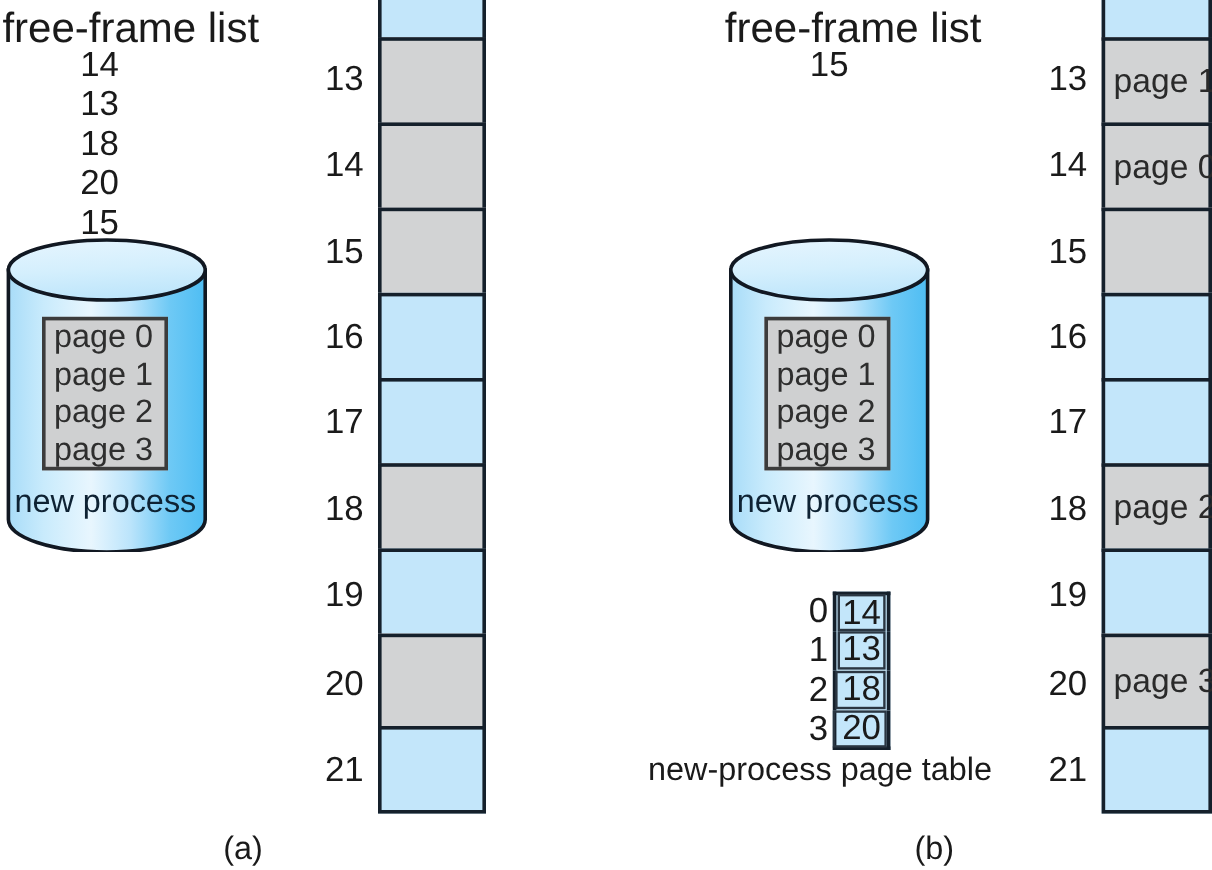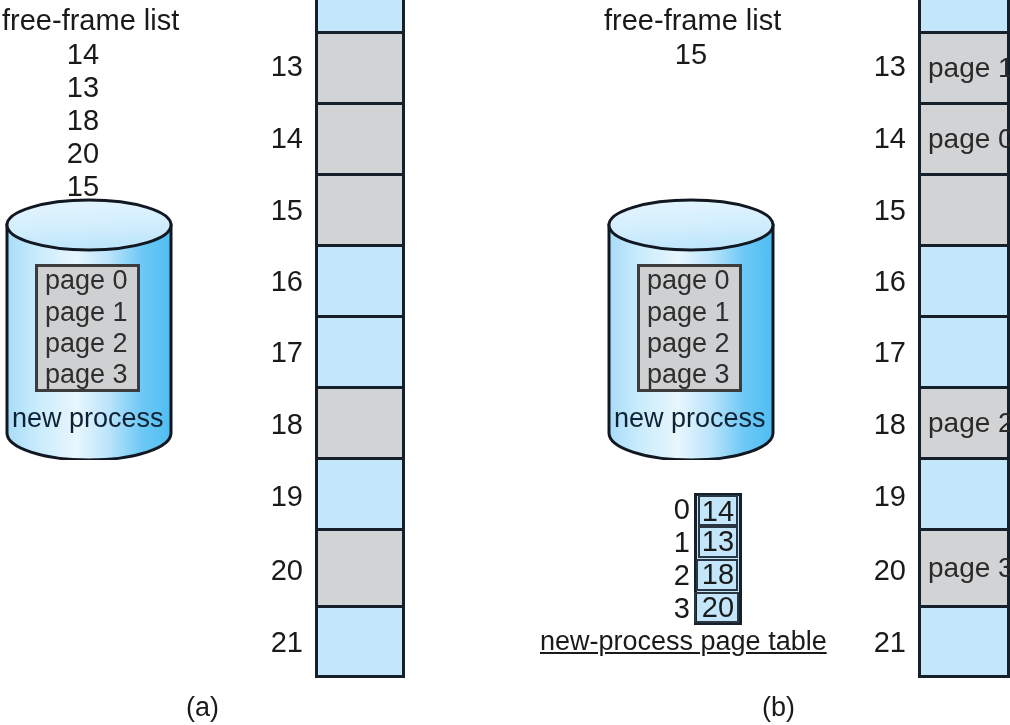--- a/index.html
+++ b/index.html
@@ -22,32 +22,31 @@
     height: 725px;
   }
 
   
   .txt {
     position: absolute;
     white-space: nowrap;
     line-height: 1;
   }
   .ff-title {
-    font-size: 29px;
+    font-size: 35px;
   }
   .ff-num {
     font-size: 29px;
     text-align: center;
   }
   .panel-label {
     font-size: 27px;
   }
   .caption {
     font-size: 27px;
-    text-decoration: underline;
   }
 
   
   .memcol {
     position: absolute;
     box-sizing: border-box;
   }
   .memrow {
     position: absolute;
     box-sizing: border-box;

